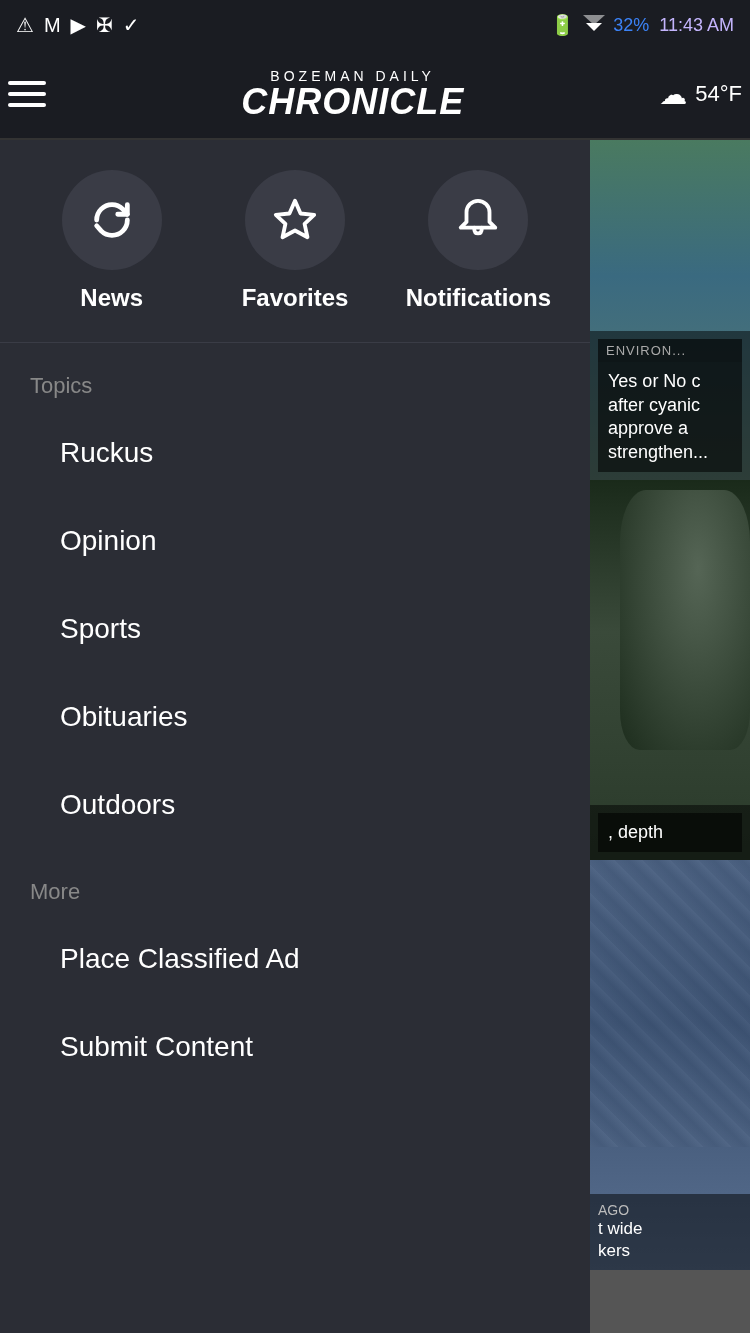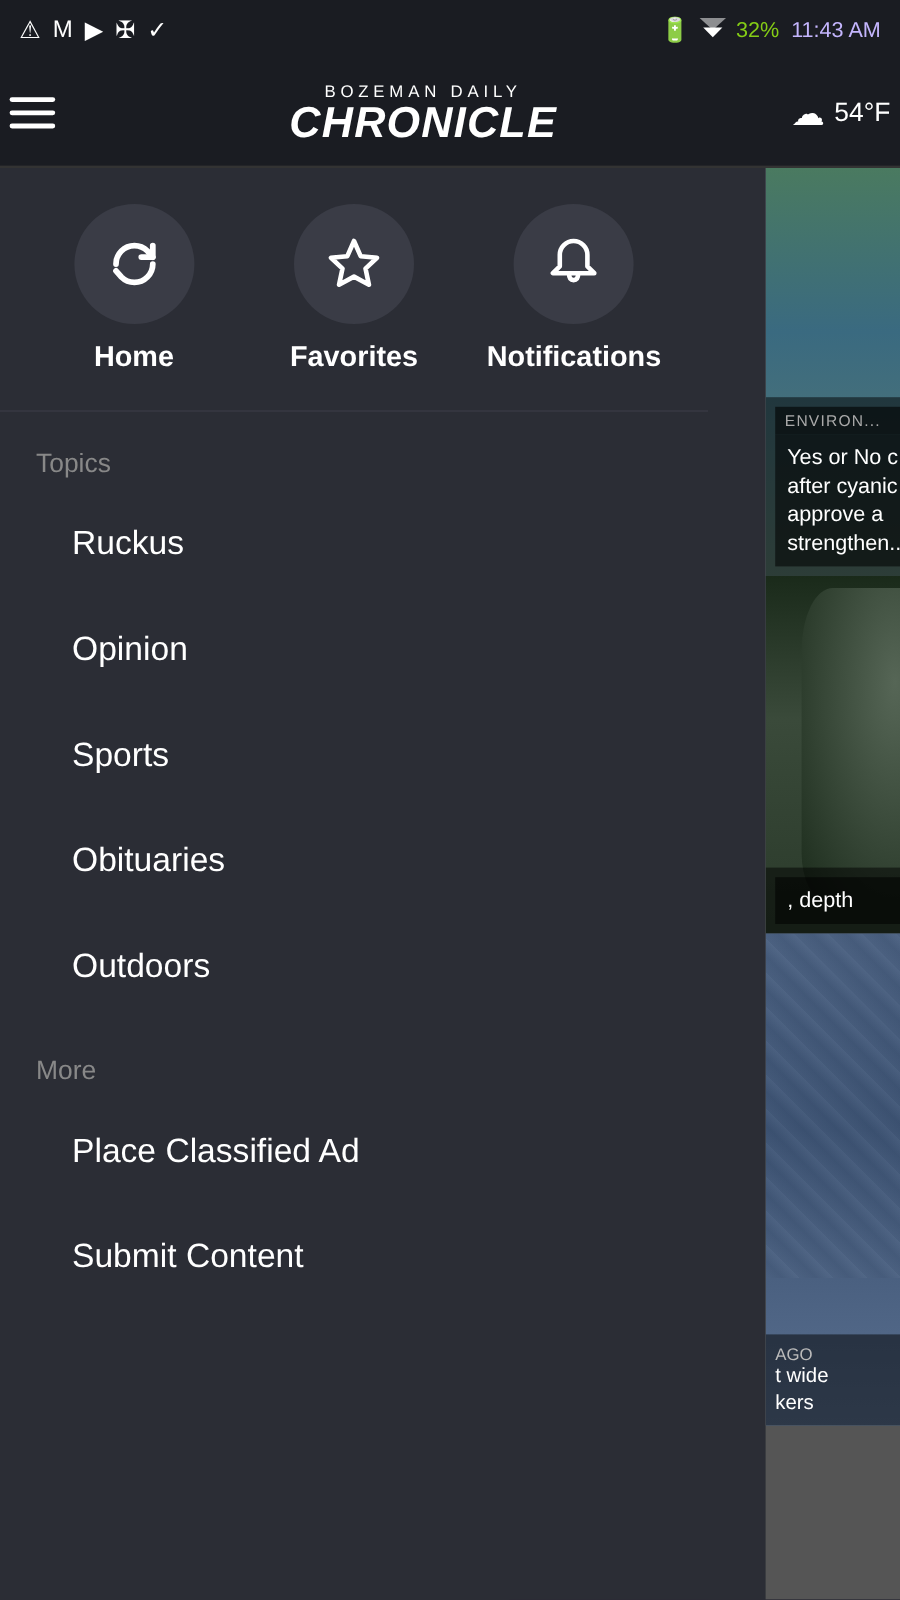--- a/index.html
+++ b/index.html
@@ -40,21 +40,21 @@
       font-weight: normal;
       color: #c4b5fd;
       margin-left: 4px;
     }
     .status-icon {
       color: white;
       font-size: 20px;
     }
     .battery-text {
       font-size: 18px;
-      color: #84cc16;
+      color: #3b82f6;
     }
 
     
     .header {
       width: 750px;
       height: 90px;
       background: #1a1c22;
       display: flex;
       align-items: center;
       justify-content: space-between;
@@ -185,21 +185,20 @@
       color: #888;
     }
 
     
     .right-panel {
       width: 160px;
       height: 100%;
       background: #555;
       position: relative;
       overflow: hidden;
-      margin-left: 48px;
     }
 
     
     .article-card {
       width: 160px;
       position: relative;
       overflow: hidden;
     }
 
     .article-card-1 {
@@ -306,21 +305,21 @@
 
     <div class="quick-nav">
       <div class="quick-nav-item">
         <div class="nav-icon-circle">
           <svg viewBox="0 0 24 24">
             <path d="M4 12a8 8 0 0 1 8-8 8 8 0 0 1 5.66 2.34L20 9" stroke="white" stroke-width="2.5" fill="none" stroke-linecap="round"></path>
             <path d="M20 4v5h-5" stroke="white" stroke-width="2.5" fill="none" stroke-linecap="round" stroke-linejoin="round"></path>
             <path d="M20 12a8 8 0 0 1-8 8 8 8 0 0 1-5.66-2.34L4 15" stroke="white" stroke-width="2.5" fill="none" stroke-linecap="round"></path>
           </svg>
         </div>
-        <span class="nav-item-label">Home</span>
+        <span class="nav-item-label">News</span>
       </div>
       <div class="quick-nav-item">
         <div class="nav-icon-circle">
           <svg viewBox="0 0 24 24">
             <path d="M12 2 L14.9 8.6 L22 9.3 L17 14 L18.5 21 L12 17.5 L5.5 21 L7 14 L2 9.3 L9.1 8.6 Z" stroke="white" stroke-width="2" fill="none" stroke-linejoin="round"></path>
           </svg>
         </div>
         <span class="nav-item-label">Favorites</span>
       </div>
       <div class="quick-nav-item">
@@ -355,21 +354,21 @@
     <div class="article-card article-card-1" style="height:340px; position:relative;">
       <div style="position:absolute;top:0;left:0;right:0;bottom:0;background:linear-gradient(180deg, #4a7a60 0%, #3a6a80 40%, #5a7a70 100%);"></div>
       <div class="card-overlay">
         <div class="article-tag">ENVIRON...</div>
         <div class="article-snippet">
           Yes or No c<br>after cyanic<br>approve a<br>strengthen...
         </div>
       </div>
     </div>
 
-    <div class="article-card article-card-2" style="height:298px; position:relative;">
+    <div class="article-card article-card-2" style="height:380px; position:relative;">
       <div style="position:absolute;top:0;left:0;right:0;bottom:0;background:linear-gradient(180deg,#1a2a1a 0%, #3a4a3a 40%, #2a3a2a 100%);"></div>
 
       <div style="position:absolute;top:10px;right:0;width:130px;height:260px;background:radial-gradient(ellipse at 60% 30%, #5a6a5a, #1a2a1a);border-radius:20% 20% 15% 15%;opacity:0.9;"></div>
       <div class="card-overlay">
         <div class="article-snippet">, depth</div>
       </div>
     </div>
 
     <div class="article-card article-card-3" style="height:410px; position:relative;">
       <div style="position:absolute;top:0;left:0;right:0;bottom:0;background:linear-gradient(180deg,#4a6080 0%, #3a5070 40%, #5a7090 100%);"></div>

